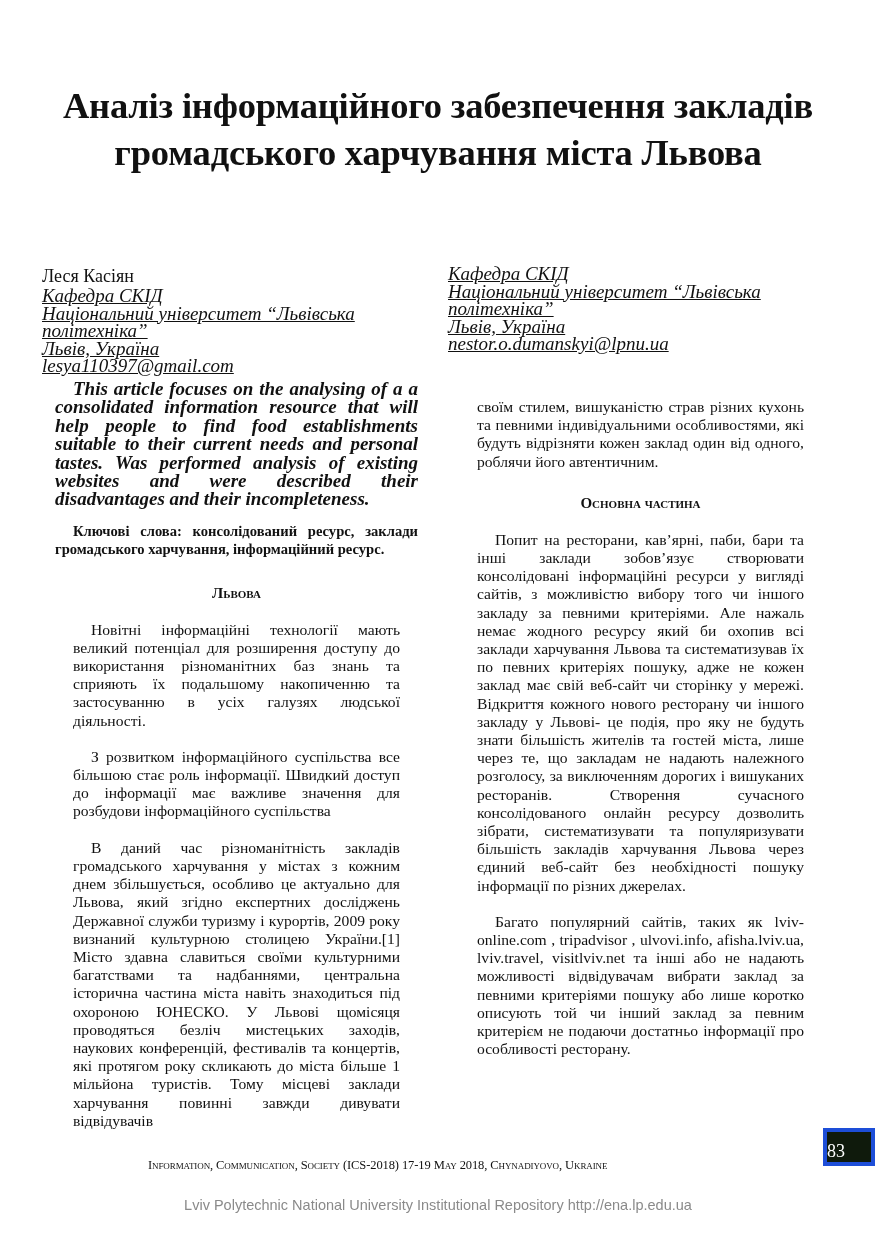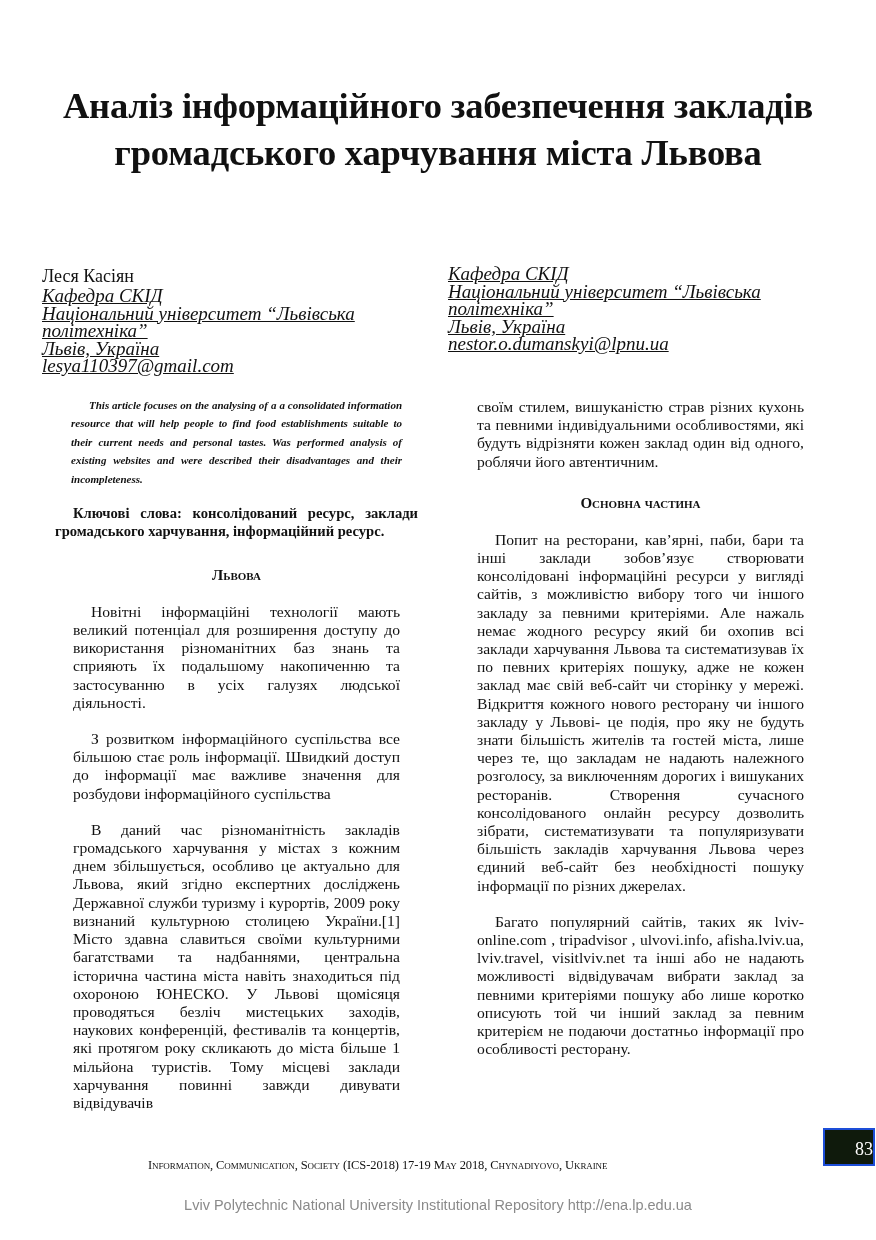--- a/index.html
+++ b/index.html
@@ -6,29 +6,29 @@
   body { width: 876px; height: 1240px; position: relative; overflow: hidden; font-family: "Liberation Serif", serif; color: #111; }
   .title { position: absolute; left: 40px; top: 82px; width: 796px; text-align: center; font-weight: bold; font-size: 36.5px; line-height: 47px; letter-spacing: -0.2px; }
   .author { position: absolute; top: 265px; width: 390px; text-align: left; }
   .author.a1 { left: 42px; }
   .author.a2 { left: 448px; }
   .author .name { font-size: 18px; line-height: 22px; }
   .author .aff { font-style: italic; font-size: 19px; line-height: 17.6px; text-decoration: underline; }
   .col { position: absolute; width: 363px; font-size: 15.6px; line-height: 18.2px; text-align: justify; }
   .col.left { left: 55px; top: 380px; }
   .col.right { left: 459px; top: 380px; }
-  .abstract { font-style: italic; font-weight: bold; font-size: 11px; line-height: 18.4px; text-indent: 18px; margin: 16px; }
+  .abstract { font-style: italic; font-weight: bold; font-size: 19px; line-height: 18.4px; text-indent: 18px; margin: 0; }
   .keywords { font-weight: bold; font-size: 14.6px; line-height: 18.4px; text-indent: 18px; margin: 13px 0 0 0; }
   .section { text-align: center; font-weight: bold; font-size: 15px; font-variant: small-caps; margin: 24px 0 6px 0; line-height: 20px; }
   .section.r { margin-top: 22px; }
   p.body { margin: 18px; text-indent: 18px; }
   p.body.noindent { text-indent: 0; }
   .footer { position: absolute; left: 0; top: 1143px; width: 876px; }
   .footer-text { position: absolute; left: 148px; top: 2px; font-size: 12.5px; font-variant: small-caps; letter-spacing: -0.1px; white-space: nowrap; margin-top: 13px; }
-  .page-number { position: absolute; left: 823px; top: -15px; width: 52px; height: 38px; background: #0f1a0c; color: #ffffff; font-size: 18px; line-height: 38px; text-align: right; border: 2px solid #1d4ed8; box-sizing: border-box; }
+  .page-number { position: absolute; left: 823px; top: -15px; width: 52px; height: 38px; background: #0f1a0c; color: #ffffff; font-size: 18px; line-height: 38px; text-align: left; border: 4px solid #1d4ed8; box-sizing: border-box; }
   .repo { position: absolute; left: 0; top: 1197px; width: 876px; text-align: center; font-family: "Liberation Sans", sans-serif; font-size: 14.5px; color: #8a8a8a; }
 </style>
 </head>
 <body>
 
 <h1 class="title" style="margin:0;">Аналіз інформаційного забезпечення закладів громадського харчування міста Львова</h1>
 
 <div class="author a1">
   <div class="name">Леся Касіян</div>
   <div class="aff">Кафедра СКІД</div>

